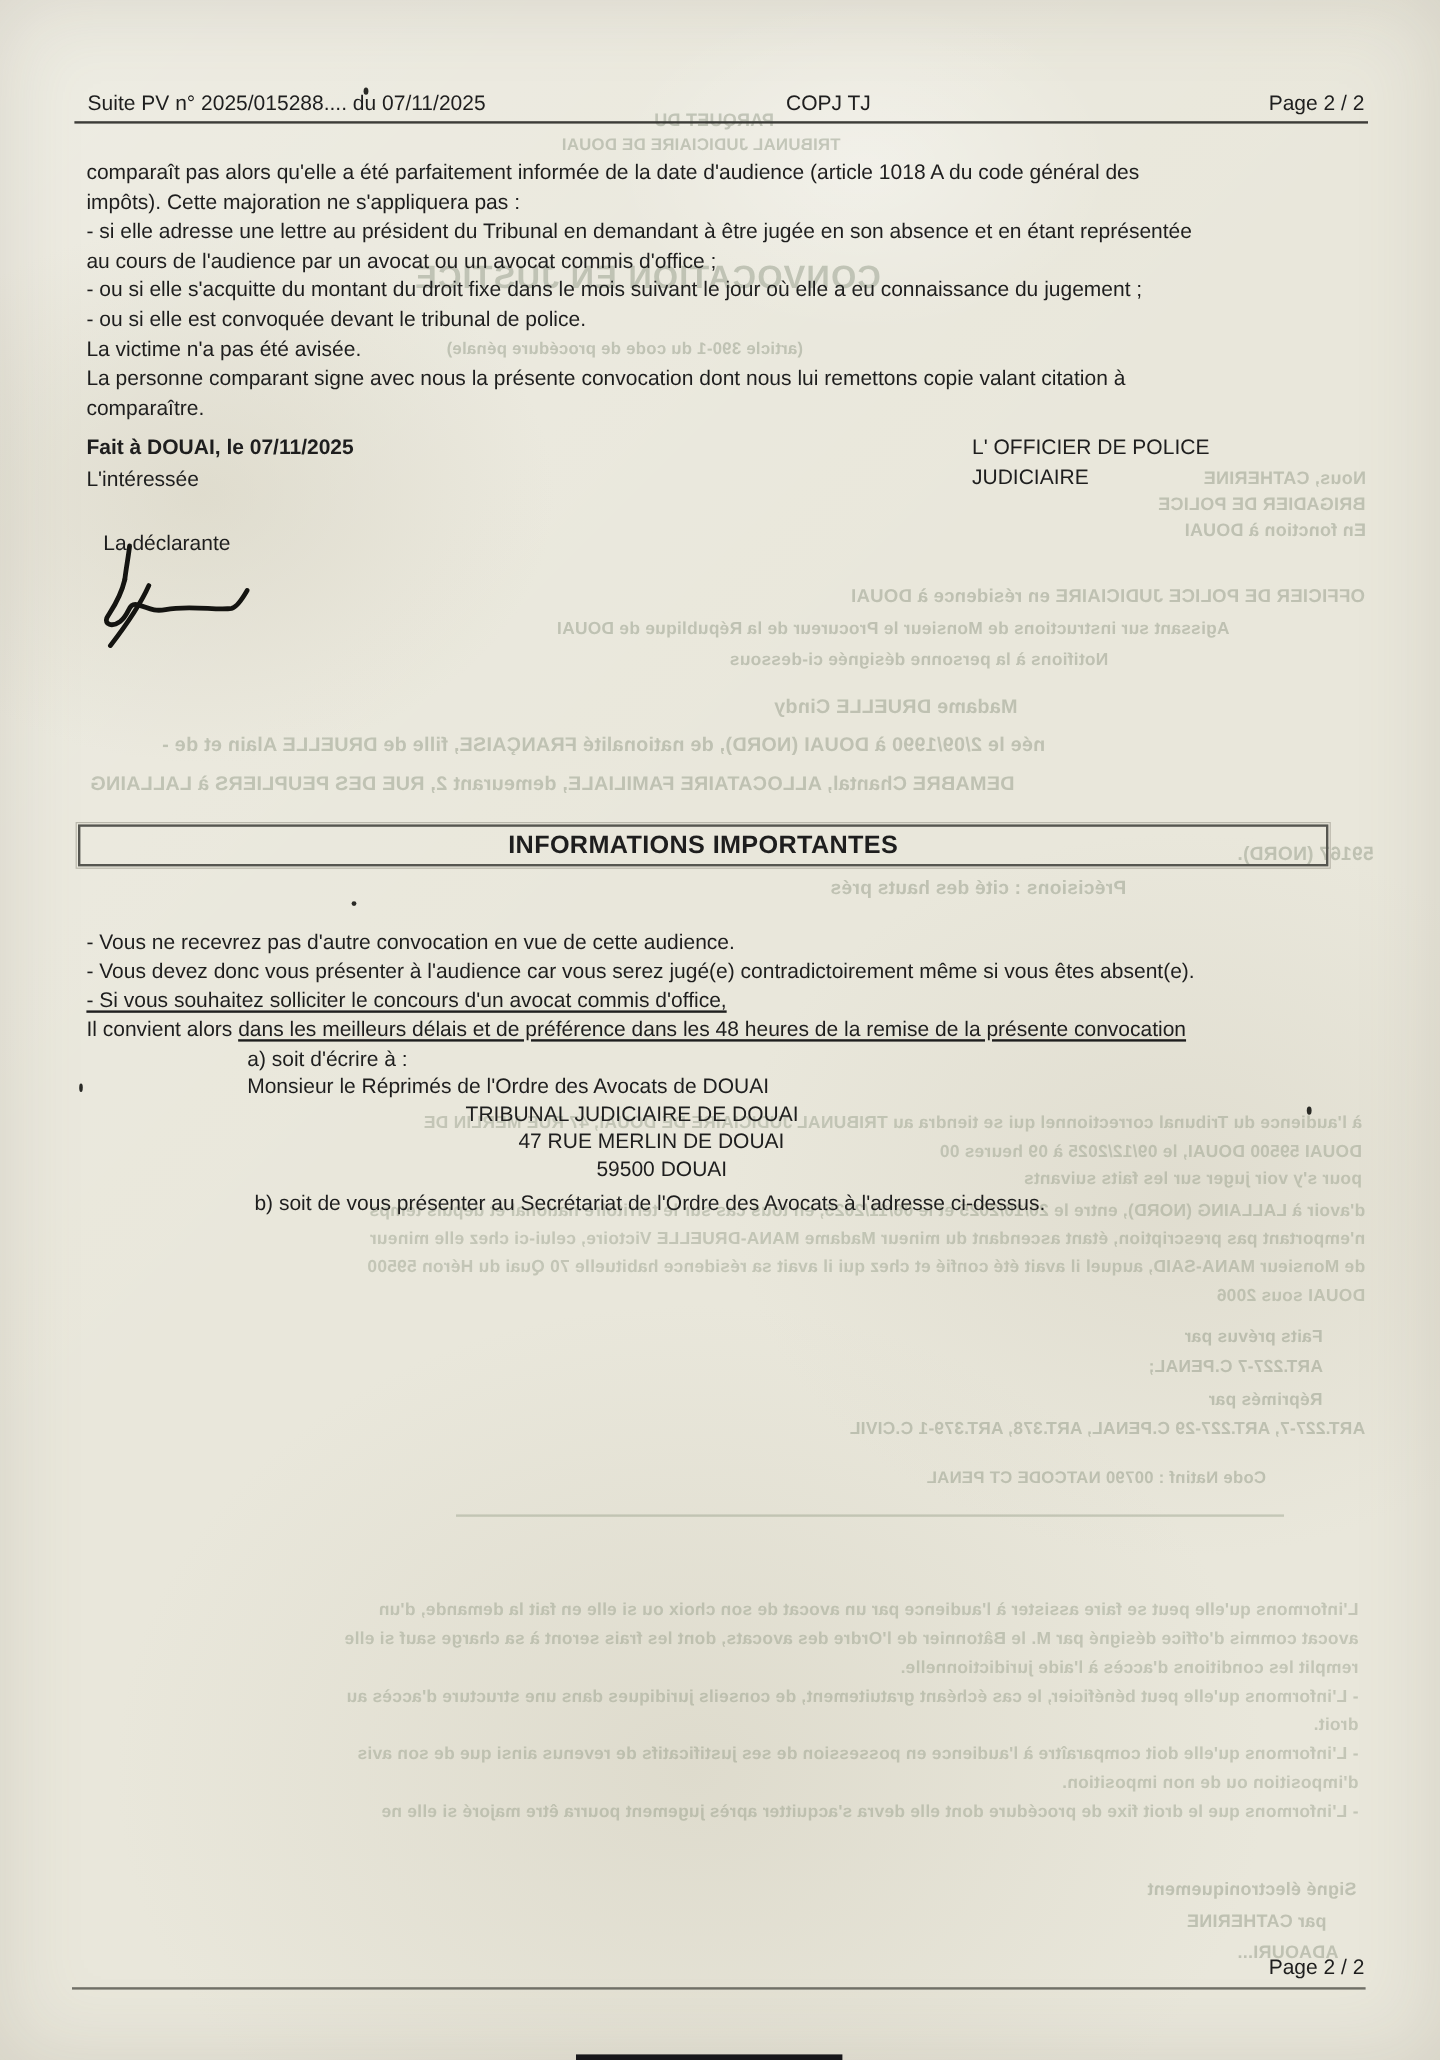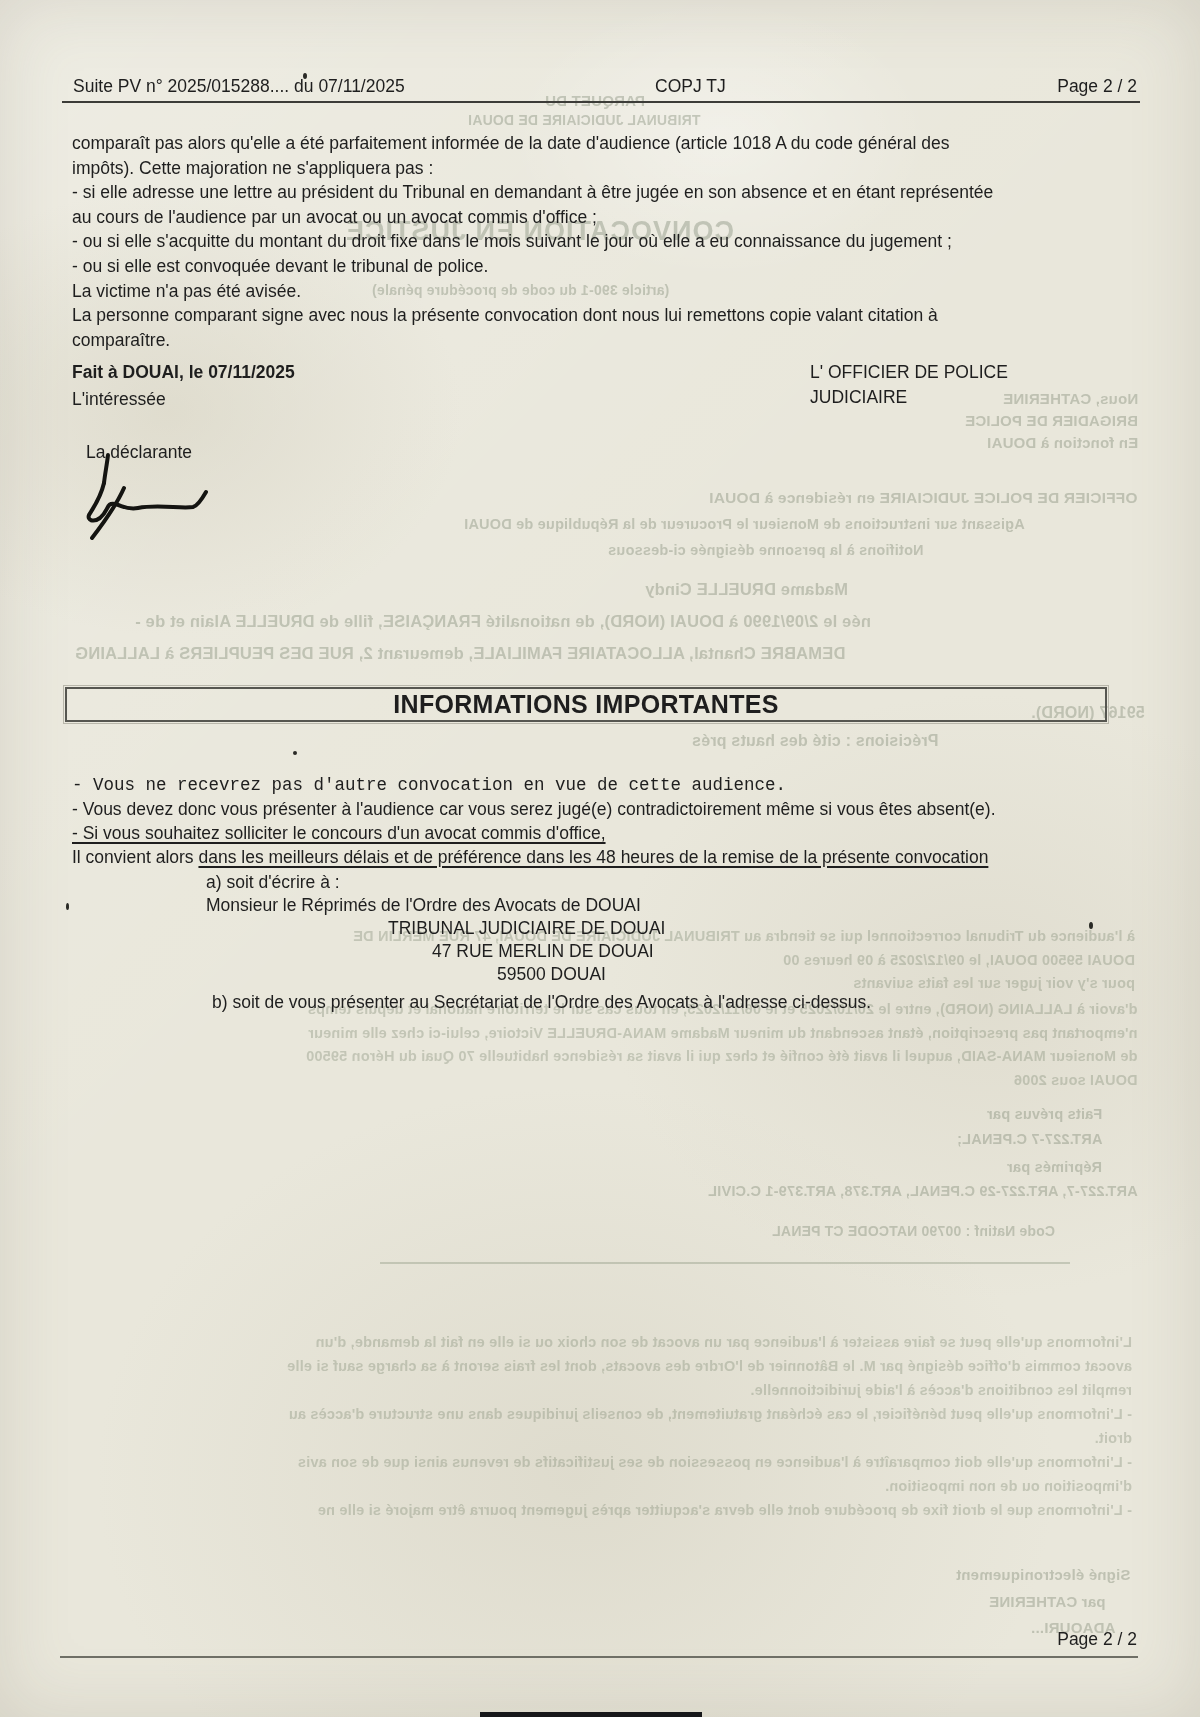--- a/index.html
+++ b/index.html
@@ -136,24 +136,24 @@
   </div>
   <div class="abs t" style="left:86px;top:440px;">La déclarante</div>
 
   <svg class="abs sig" style="left:78px;top:452px;" width="145" height="88" viewBox="0 0 145 88">
     <path d="M30,3 C29,12 27,22 26,31"></path>
     <path d="M26,31 C22,48 13,59 11,63 C9,68 15,71 22,66 C31,59 28,50 37,52 C45,54 49,58 60,56 C80,52 103,57 115,55 C119,54 124,47 128,40"></path>
     <path d="M46,36 C38,54 24,73 14,86"></path>
   </svg>
 
   <div class="infobox" style="left:65px;top:687px;width:1038px;height:31px;">
-    <span class="bold" style="font-size:25px;letter-spacing:0.3px;">INFORMATIONS IMPORTANTES</span>
+    <span class="bold" style="font-size:21px;letter-spacing:0.3px;">INFORMATIONS IMPORTANTES</span>
   </div>
 
-  <div class="abs t" style="left:72px;top:773px;font-family:Liberation Mono, monospace;">- Vous ne recevrez pas d'autre convocation en vue de cette audience.</div>
+  <div class="abs t" style="left:72px;top:773px;">- Vous ne recevrez pas d'autre convocation en vue de cette audience.</div>
   <div class="abs t" style="left:72px;top:797px;">- Vous devez donc vous présenter à l'audience car vous serez jugé(e) contradictoirement même si vous êtes absent(e).</div>
   <div class="abs t u" style="left:72px;top:821px;">- Si vous souhaitez solliciter le concours d'un avocat commis d'office,</div>
   <div class="abs t" style="left:72px;top:845px;">
     <span>Il convient alors </span><span class="u">dans les meilleurs délais et de préférence dans les 48 heures de la remise de la présente convocation</span>
   </div>
   <div class="abs t" style="left:206px;top:870px;text-align:center;">a) soit d'écrire à  :</div>
   <div class="abs t" style="left:206px;top:893px;">Monsieur le Réprimés de l'Ordre des Avocats de DOUAI</div>
   <div class="abs t" style="left:388px;top:916px;">TRIBUNAL JUDICIAIRE DE DOUAI</div>
   <div class="abs t" style="left:432px;top:939px;">47 RUE MERLIN DE DOUAI</div>
   <div class="abs t" style="left:497px;top:962px;">59500 DOUAI</div>

